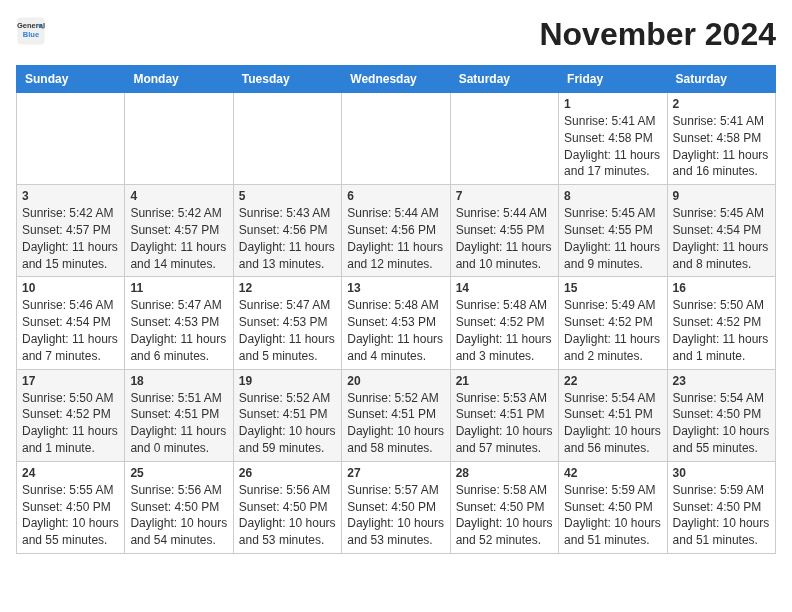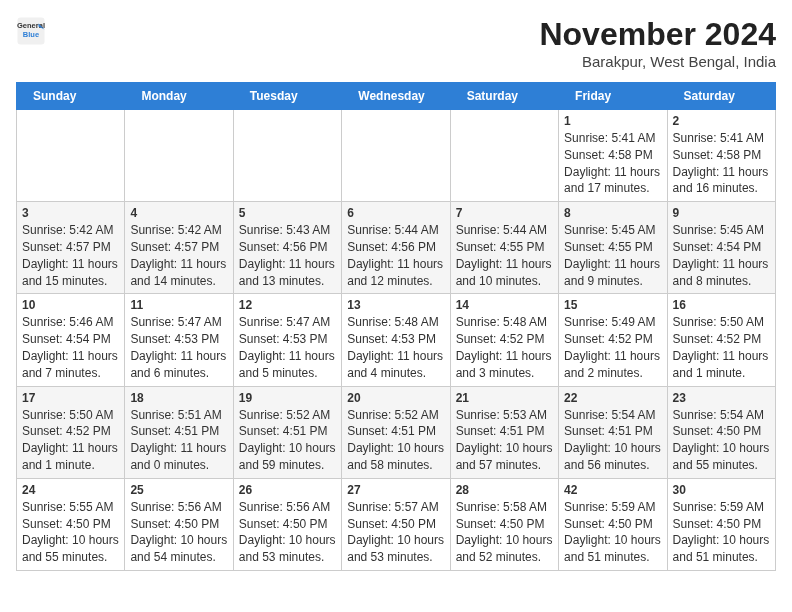--- a/index.html
+++ b/index.html
@@ -40,21 +40,21 @@
     table {
       width: 100%;
       border-collapse: collapse;
       table-layout: fixed;
     }
     thead th {
       background-color: #2e7fd6;
       color: #fff;
       font-size: 12px;
       font-weight: bold;
-      padding: 6px 16px;
+      padding: 6px 8px;
       text-align: left;
       border: 1px solid #2e7fd6;
     }
     tbody td {
       vertical-align: top;
       border: 1px solid #ccc;
       padding: 4px 5px;
       font-size: 10px;
       color: #333;
       height: 90px;
@@ -84,21 +84,20 @@
   <div class="logo">
     <svg class="logo-icon" viewBox="0 0 40 40">
       <rect x="2" y="2" width="36" height="36" rx="4" fill="#f0f0f0"></rect>
       <text x="20" y="16" text-anchor="middle" font-size="10" font-weight="bold" fill="#333" font-family="Arial">General</text>
       <text x="20" y="28" text-anchor="middle" font-size="10" font-weight="bold" fill="#2e7fd6" font-family="Arial">Blue</text>
       <polygon points="30,10 38,18 30,14" fill="#2e7fd6"></polygon>
     </svg>
   </div>
   <div class="title-area">
     <div class="month-title">November 2024</div>
-    <div class="location">Barakpur, West Bengal, India</div>
   </div>
 </div>
 
 <table>
   <thead>
     <tr>
     <th>Sunday</th>
         <th>Monday</th>
         <th>Tuesday</th>
         <th>Wednesday</th>

